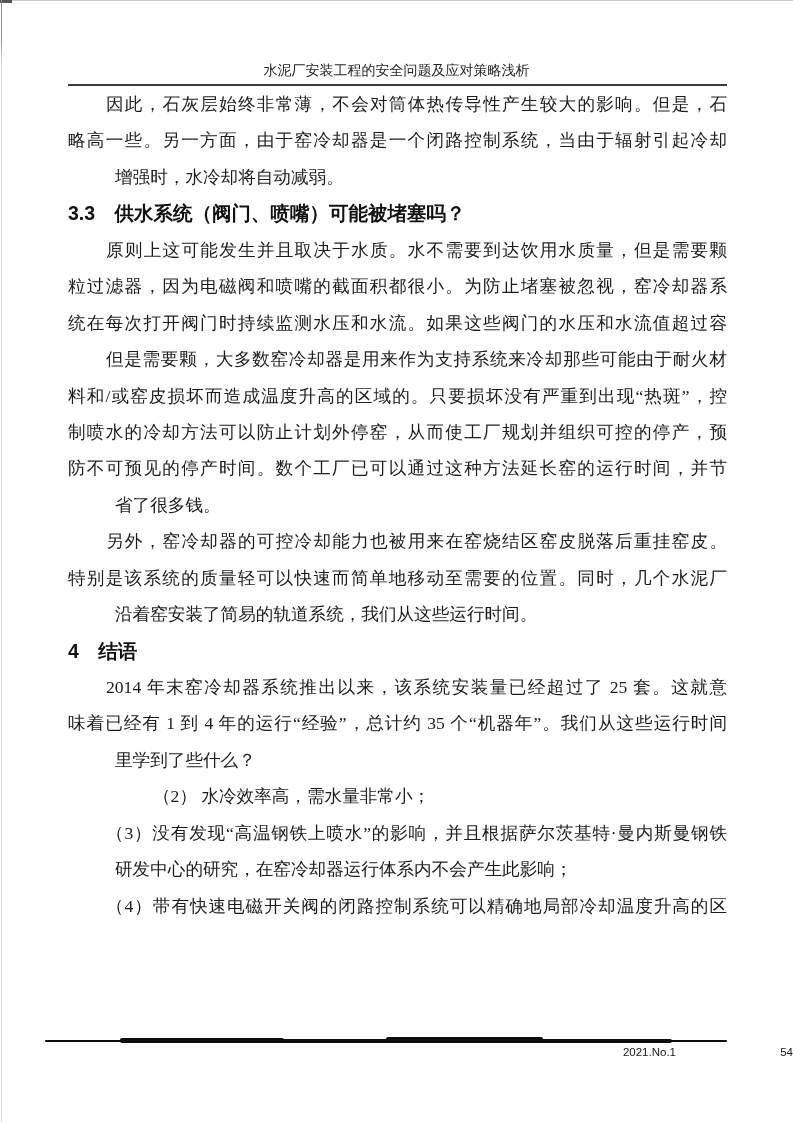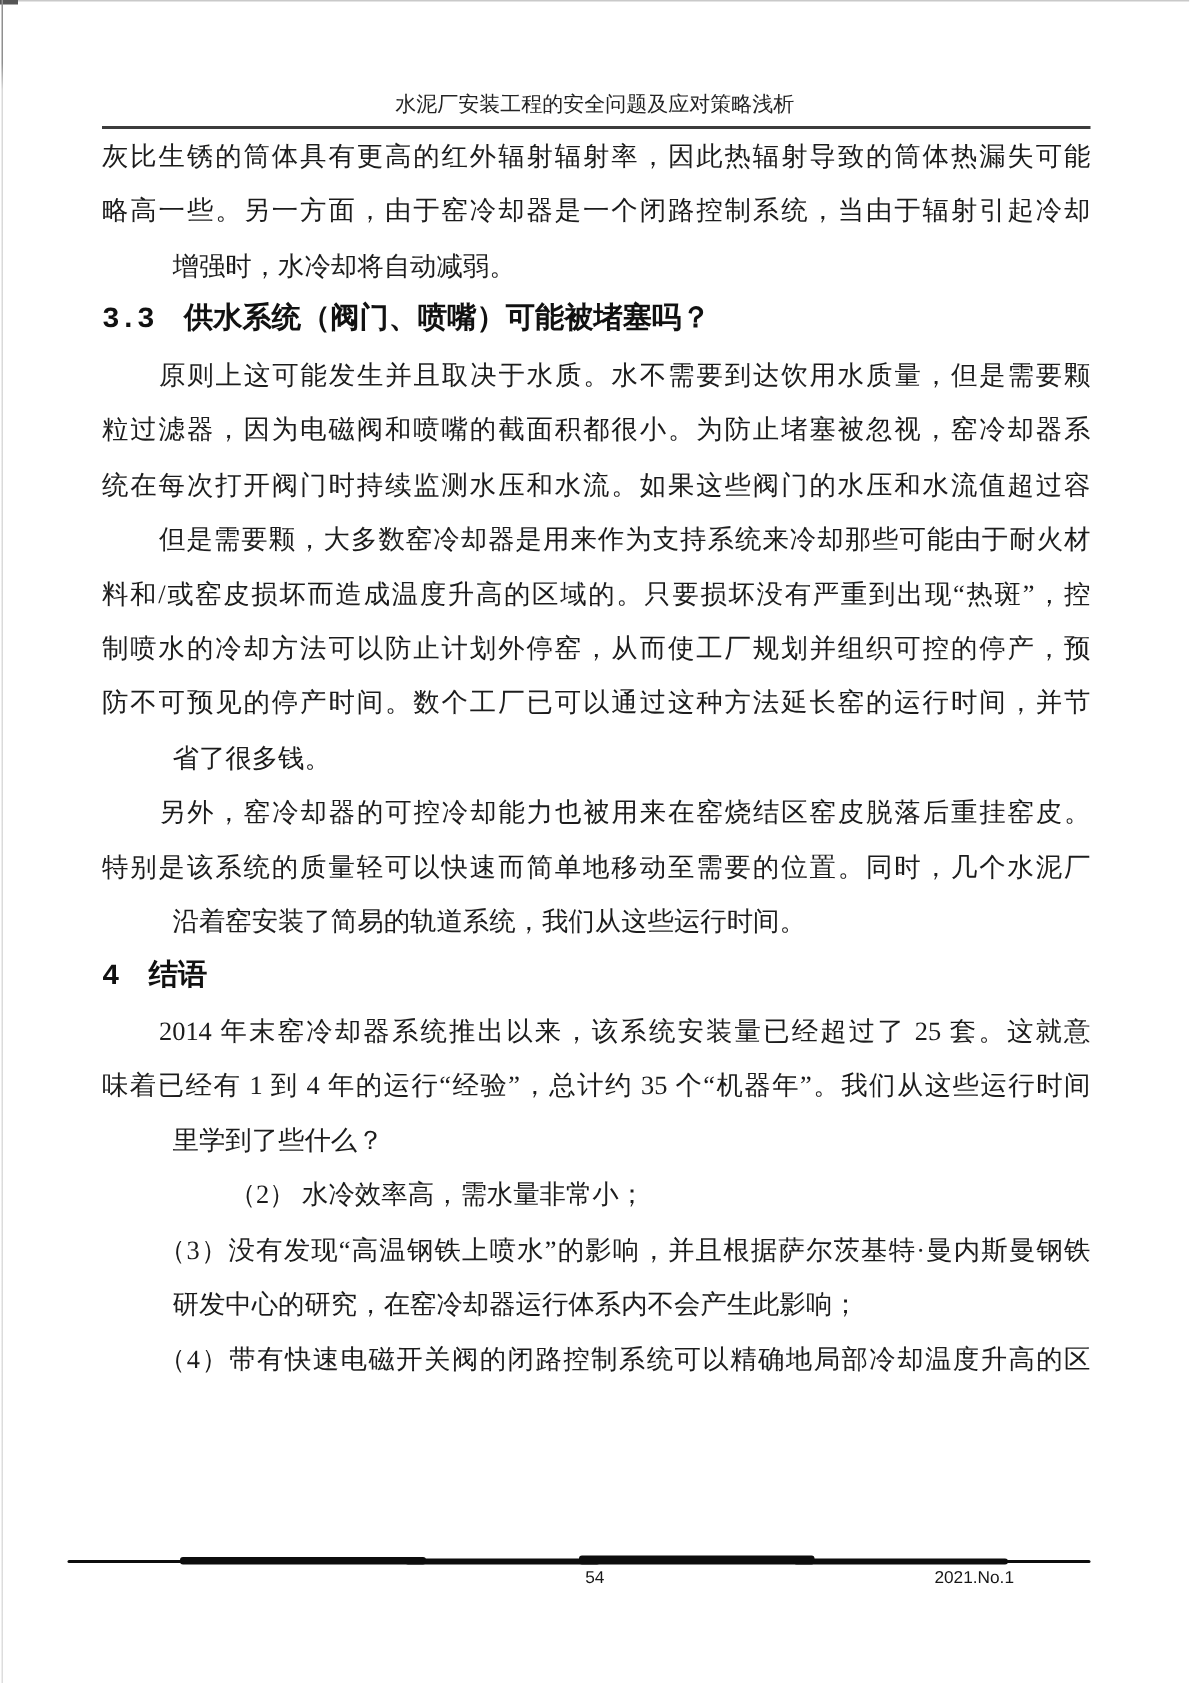--- a/index.html
+++ b/index.html
@@ -44,42 +44,42 @@
     font-size:17.6px;
     text-align:justify;
     text-align-last:justify;
     overflow:hidden;
     white-space:normal;
     color:#1c1c1c;
   }
   .line.last { text-align-last:left;margin-left:47px; }
   .line.indent { text-indent:38px; }
   .line.heading {
-    font-family:Liberation Mono, monospace;
+    font-family:Liberation Sans, sans-serif;
     font-weight:700;
     font-size:19.5px;
     text-align:left; text-align-last:left;
     color:#111111;
   }
   
   .footer-rule {
     position:absolute; left:45px; top:1037px; width:682px; height:8px;
   }
   .footer-rule i {
     position:absolute; display:block; background:#0d0d0d; border-radius:2px;
   }
   .footer-rule .s1 { left:0%;  width:19%; top:3px; height:2px; }
   .footer-rule .s2 { left:11%; width:24%; top:1px; height:5px; }
   .footer-rule .s3 { left:33%; width:19%; top:2px; height:4px; }
   .footer-rule .s4 { left:50%; width:23%; top:0px; height:6px; }
   .footer-rule .s5 { left:71%; width:21%; top:2px; height:4px; }
   .footer-rule .s6 { left:90%; width:10%; top:3px; height:2px; }
   .footer-page-number {
     position:absolute; left:0; top:1045px; width:793px;
-    text-align:center;
+    text-align:right;
     font-family:"Liberation Sans","DejaVu Sans",sans-serif;
     font-size:11.5px; line-height:14px; color:#161616;
   }
   .footer-issue {
     position:absolute; right:117px; top:1045px;
     font-family:"Liberation Sans","DejaVu Sans",sans-serif;
     font-size:11.5px; line-height:14px; color:#161616;
   }
 </style>
 </head>
@@ -87,21 +87,21 @@
 
 <div class="page">
 
   <div class="top-scan-line"></div>
   <div class="left-scan-line"></div>
 
   <div class="header-title">水泥厂安装工程的安全问题及应对策略浅析</div>
   <div class="header-rule"></div>
 
   <div class="article-body">
-      <div class="line">灰比生锈的筒体具有更高的红外辐射辐射率，因此热辐射导致的筒体热漏失可能</div>
+      <div class="line indent">因此，石灰层始终非常薄，不会对筒体热传导性产生较大的影响。但是，石</div>
       <div class="line">略高一些。另一方面，由于窑冷却器是一个闭路控制系统，当由于辐射引起冷却</div>
       <div class="line last">增强时，水冷却将自动减弱。</div>
       <div class="line heading">3.3　供水系统（阀门、喷嘴）可能被堵塞吗？</div>
       <div class="line indent">原则上这可能发生并且取决于水质。水不需要到达饮用水质量，但是需要颗</div>
       <div class="line">粒过滤器，因为电磁阀和喷嘴的截面积都很小。为防止堵塞被忽视，窑冷却器系</div>
       <div class="line">统在每次打开阀门时持续监测水压和水流。如果这些阀门的水压和水流值超过容</div>
       <div class="line indent">但是需要颗，大多数窑冷却器是用来作为支持系统来冷却那些可能由于耐火材</div>
       <div class="line">料和/或窑皮损坏而造成温度升高的区域的。只要损坏没有严重到出现“热斑”，控</div>
       <div class="line">制喷水的冷却方法可以防止计划外停窑，从而使工厂规划并组织可控的停产，预</div>
       <div class="line">防不可预见的停产时间。数个工厂已可以通过这种方法延长窑的运行时间，并节</div>

